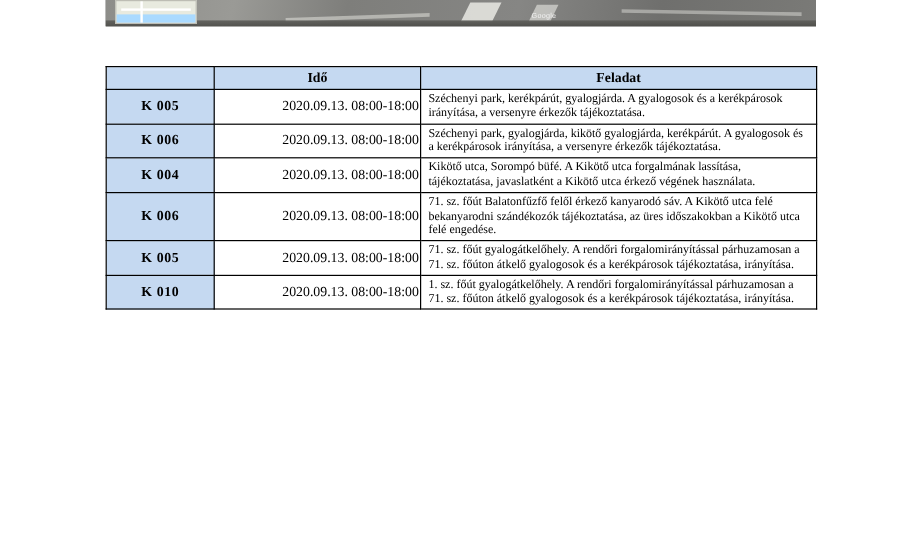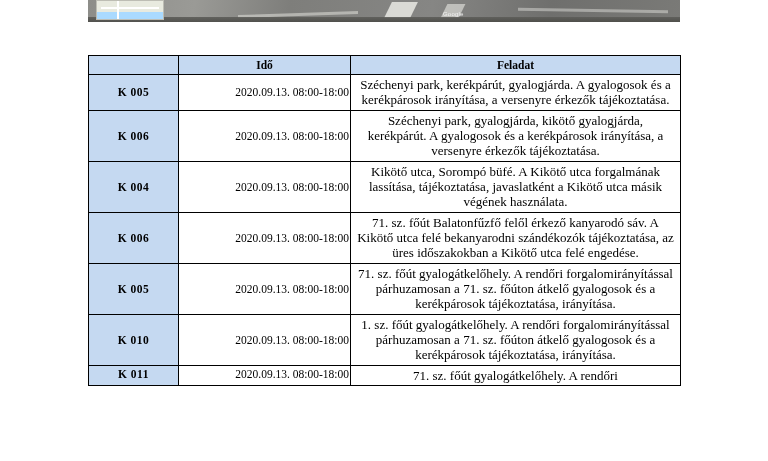--- a/index.html
+++ b/index.html
@@ -115,22 +115,22 @@
     text-align: center;
     font-weight: bold;
     font-size: 11.5px;
     letter-spacing: .5px;
   }
   td.time {
     text-align: right;
     font-size: 11.5px;
   }
   td.task {
-    text-align: center;
-    font-size: 13px;
+    text-align: left;
+    font-size: 10px;
     line-height: 1.18;
     padding: 2px 6px;
   }
   tr.clipped td {
     height: 8px;
     overflow: hidden;
   }
   tr.clipped td.task div,
   tr.clipped td.time,
   tr.clipped td.code {
@@ -186,40 +186,35 @@
           <td class="task">Széchenyi park, kerékpárút, gyalogjárda. A gyalogosok és a kerékpárosok irányítása, a versenyre érkezők tájékoztatása.</td>
         </tr>
         <tr>
           <td class="code">K 006</td>
           <td class="time">2020.09.13. 08:00-18:00</td>
           <td class="task">Széchenyi park, gyalogjárda, kikötő gyalogjárda, kerékpárút. A gyalogosok és a kerékpárosok irányítása, a versenyre érkezők tájékoztatása.</td>
         </tr>
         <tr>
           <td class="code">K 004</td>
           <td class="time">2020.09.13. 08:00-18:00</td>
-          <td class="task">Kikötő utca, Sorompó büfé. A Kikötő utca forgalmának lassítása, tájékoztatása, javaslatként a Kikötő utca másik végének használata.</td>
+          <td class="task">Kikötő utca, Sorompó büfé. A Kikötő utca forgalmának lassítása, tájékoztatása, javaslatként a Kikötő utca érkező végének használata.</td>
         </tr>
         <tr>
           <td class="code">K 006</td>
           <td class="time">2020.09.13. 08:00-18:00</td>
           <td class="task">71. sz. főút Balatonfűzfő felől érkező kanyarodó sáv. A Kikötő utca felé bekanyarodni szándékozók tájékoztatása, az üres időszakokban a Kikötő utca felé engedése.</td>
         </tr>
         <tr>
           <td class="code">K 005</td>
           <td class="time">2020.09.13. 08:00-18:00</td>
           <td class="task">71. sz. főút gyalogátkelőhely. A rendőri forgalomirányítással párhuzamosan a 71. sz. főúton átkelő gyalogosok és a kerékpárosok tájékoztatása, irányítása.</td>
         </tr>
         <tr>
           <td class="code">K 010</td>
           <td class="time">2020.09.13. 08:00-18:00</td>
           <td class="task">1. sz. főút gyalogátkelőhely. A rendőri forgalomirányítással párhuzamosan a 71. sz. főúton átkelő gyalogosok és a kerékpárosok tájékoztatása, irányítása.</td>
-        </tr>
-        <tr class="clipped">
-          <td class="code">K 011</td>
-          <td class="time">2020.09.13. 08:00-18:00</td>
-          <td class="task">71. sz. főút gyalogátkelőhely. A rendőri</td>
         </tr>
       </tbody>
     </table>
   </div>
 
   <div class="clip-mask"></div>
 </div>
 
 </body></html>

